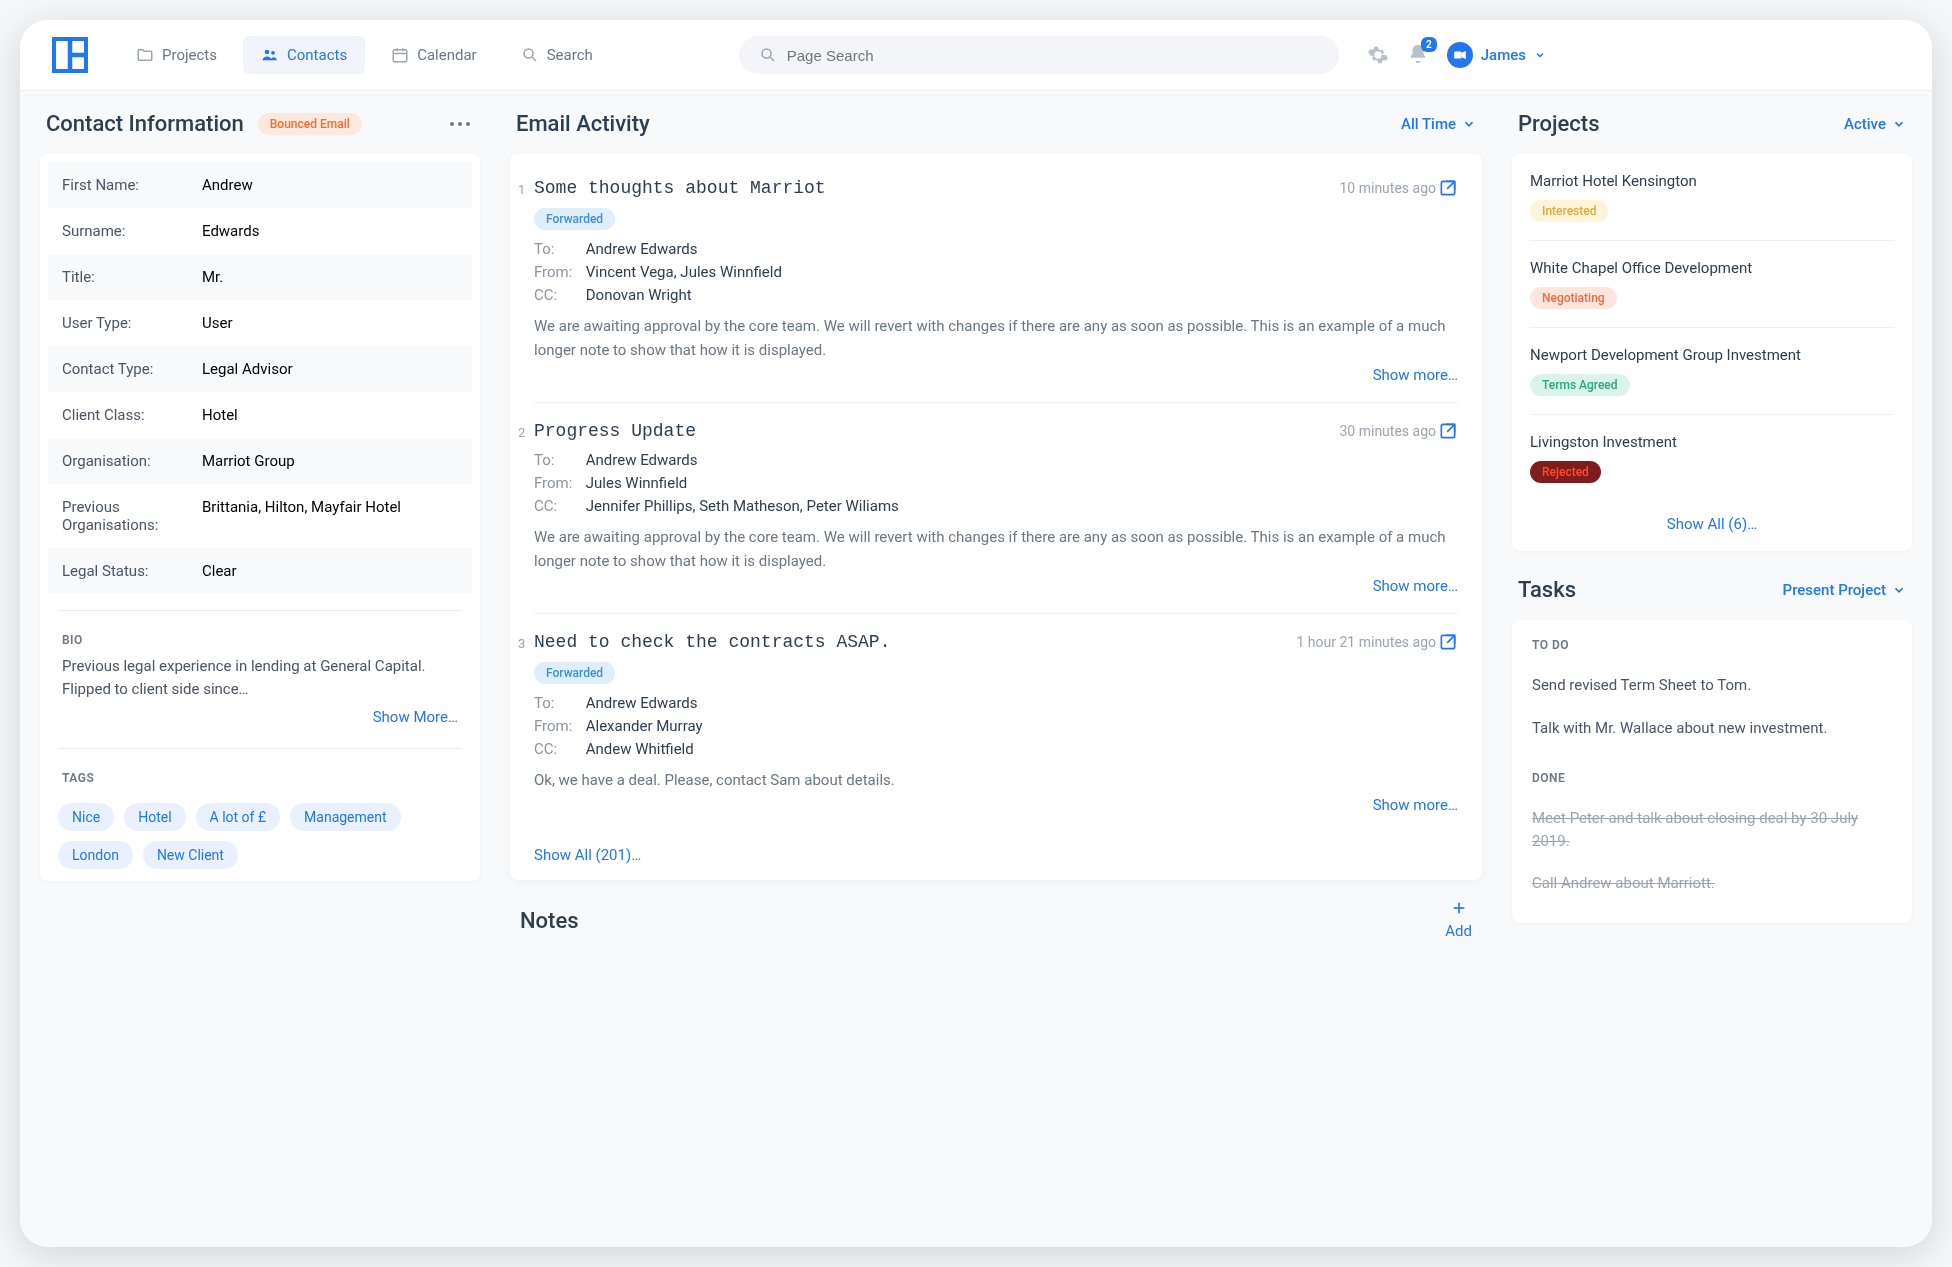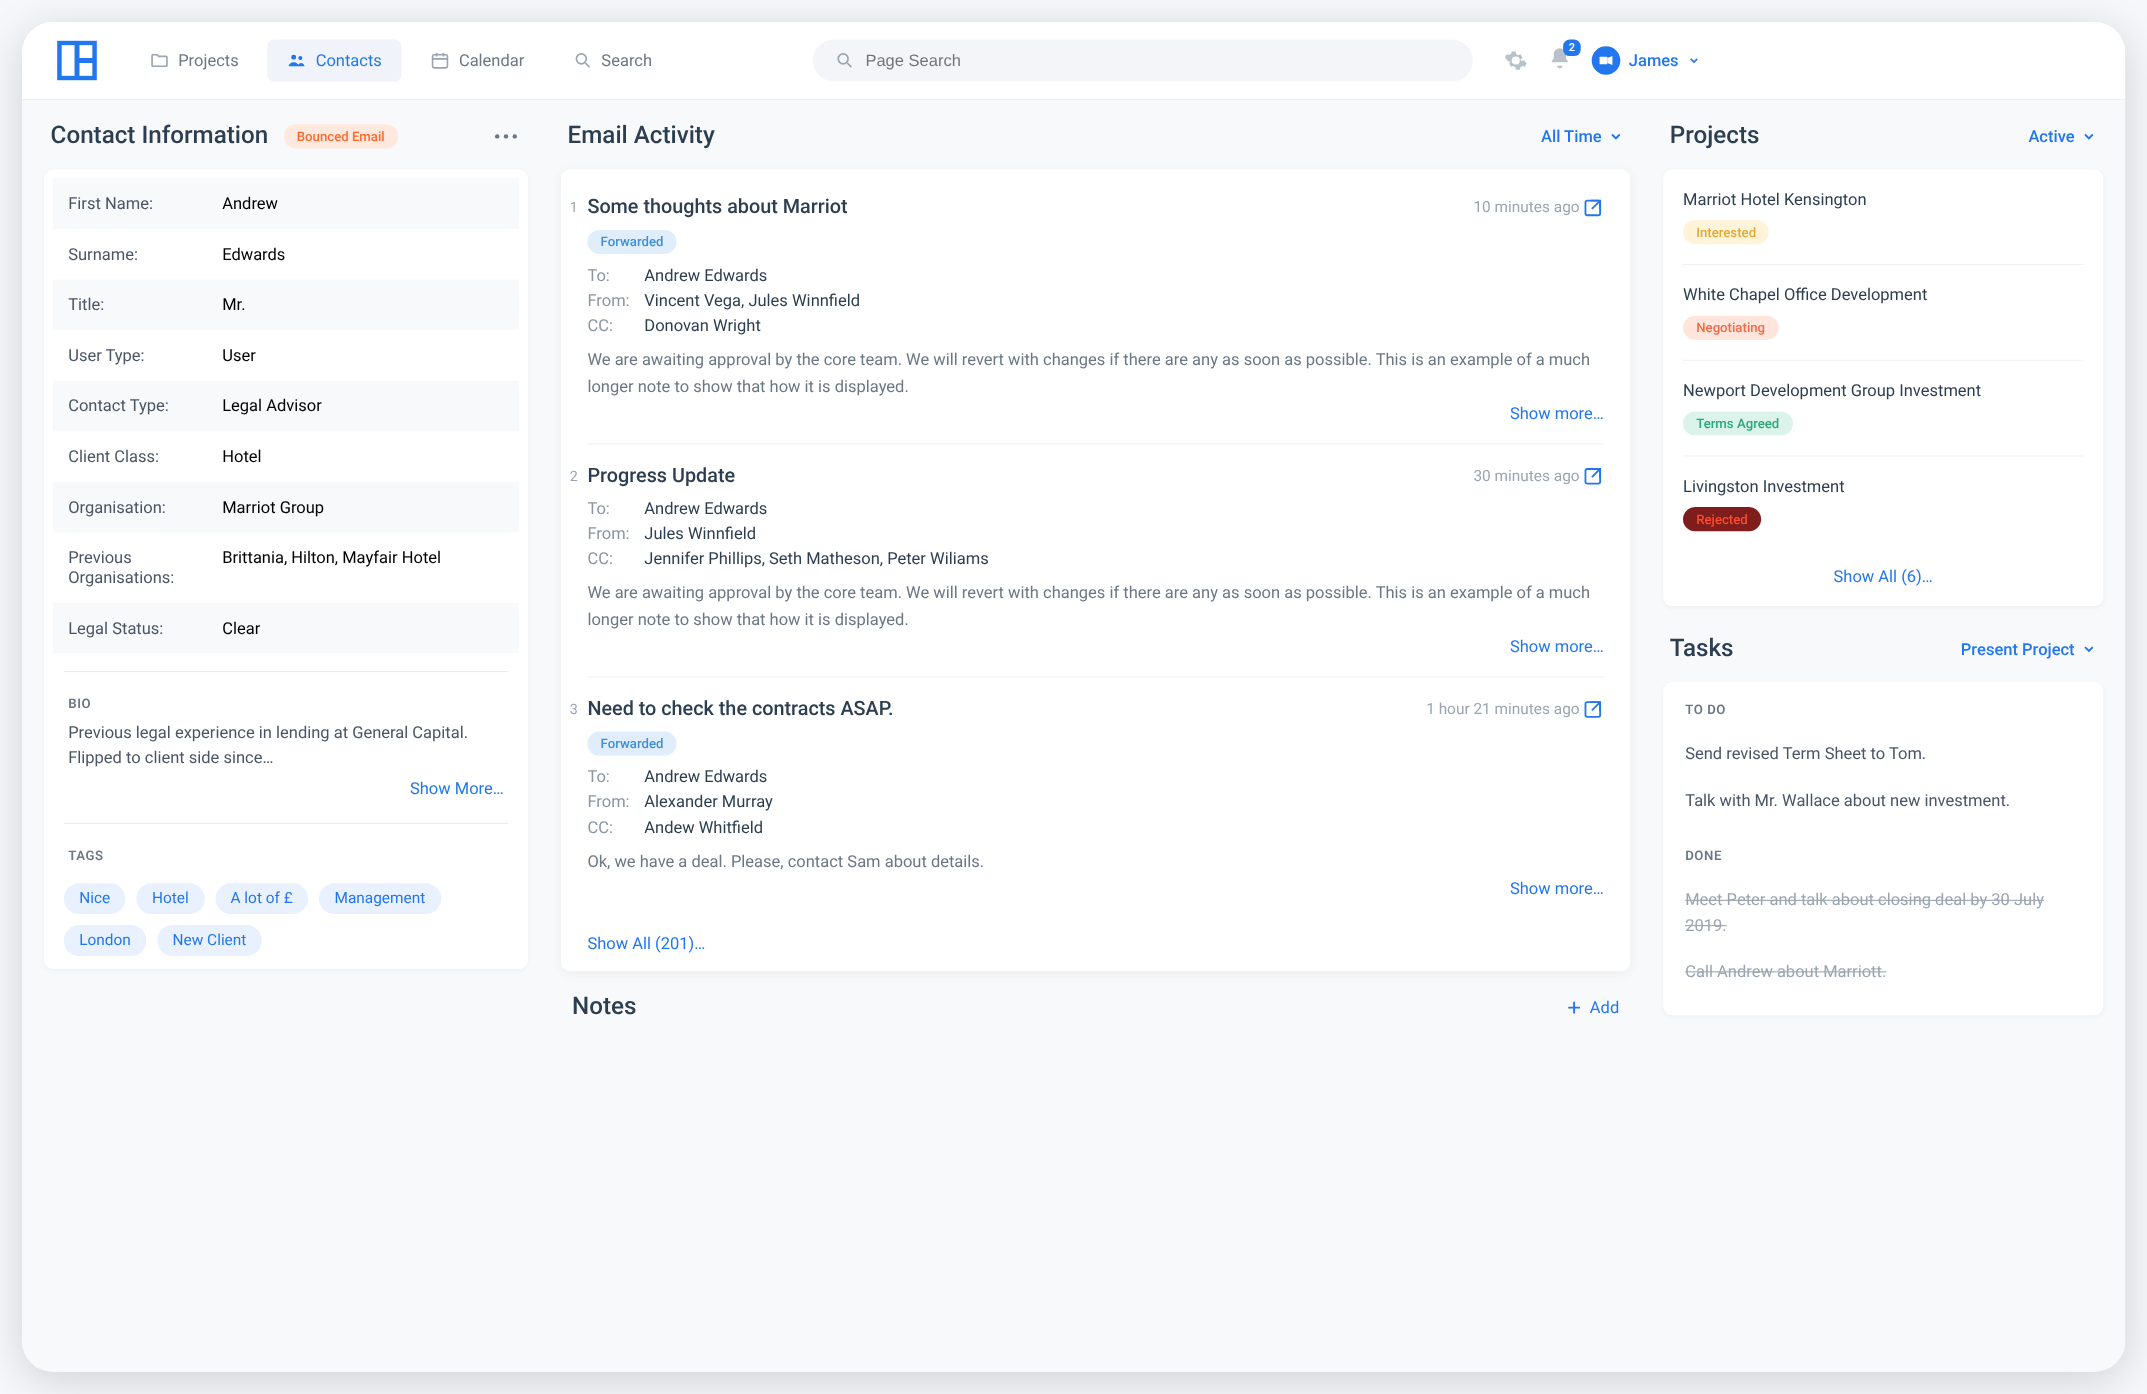--- a/index.html
+++ b/index.html
@@ -203,33 +203,33 @@
   top: 22px;
   font-size: 13px;
   color: #9aa5b1;
 }
 .email-head {
   display: flex;
   align-items: center;
   justify-content: space-between;
   margin-bottom: 10px;
 }
-.email-title { font-size: 18px; font-weight: 500; color: #2c3e50; }
+.email-title { font-size: 18px; font-weight: 500; color: #2c3e50; font-family: Liberation Mono, monospace; }
 .email-time { font-size: 14px; color: #9aa5b1; display: flex; align-items: center; gap: 2px; }
 .open-icon { color: #2277ee; cursor: pointer; }
 .email-meta { margin: 10px 0; }
 .email-meta div { margin: 5px 0; font-size: 15px; }
 .email-meta .lbl { color: #8a95a3; display: inline-block; width: 48px; }
 .email-meta .val { color: #2c3e50; }
 .email-body { color: #6b7785; line-height: 1.6; font-size: 15px; margin-top: 8px; }
 .show-more-row { text-align: right; margin-top: 4px; }
 .show-all { padding: 14px 0 10px 0; }
 .notes-head { display: flex; justify-content: space-between; align-items: center; padding: 20px 10px 6px 10px; }
 .notes-head h2 { font-size: 22px; font-weight: 500; color: #2c3e50; }
-.add-link { display: flex; align-items: center; gap: 6px; color: #2277ee; cursor: pointer; font-size: 15px; }
+.add-link { display: flex; align-items: center; gap: 6px; color: #2277ee; cursor: pointer; font-size: 15px; flex-direction: column; }
 .projects-list {
   background: #fff;
   border-radius: 8px;
   padding: 0 18px;
   box-shadow: 0 1px 4px rgba(0,0,0,0.04);
 }
 .project-item { padding: 18px 0; border-bottom: 1px solid #eef0f3; }
 .project-item:last-of-type { border-bottom: none; }
 .project-name { font-size: 15px; color: #2c3e50; margin-bottom: 10px; }
 .center-link { text-align: center; padding: 14px 0 18px 0; }

